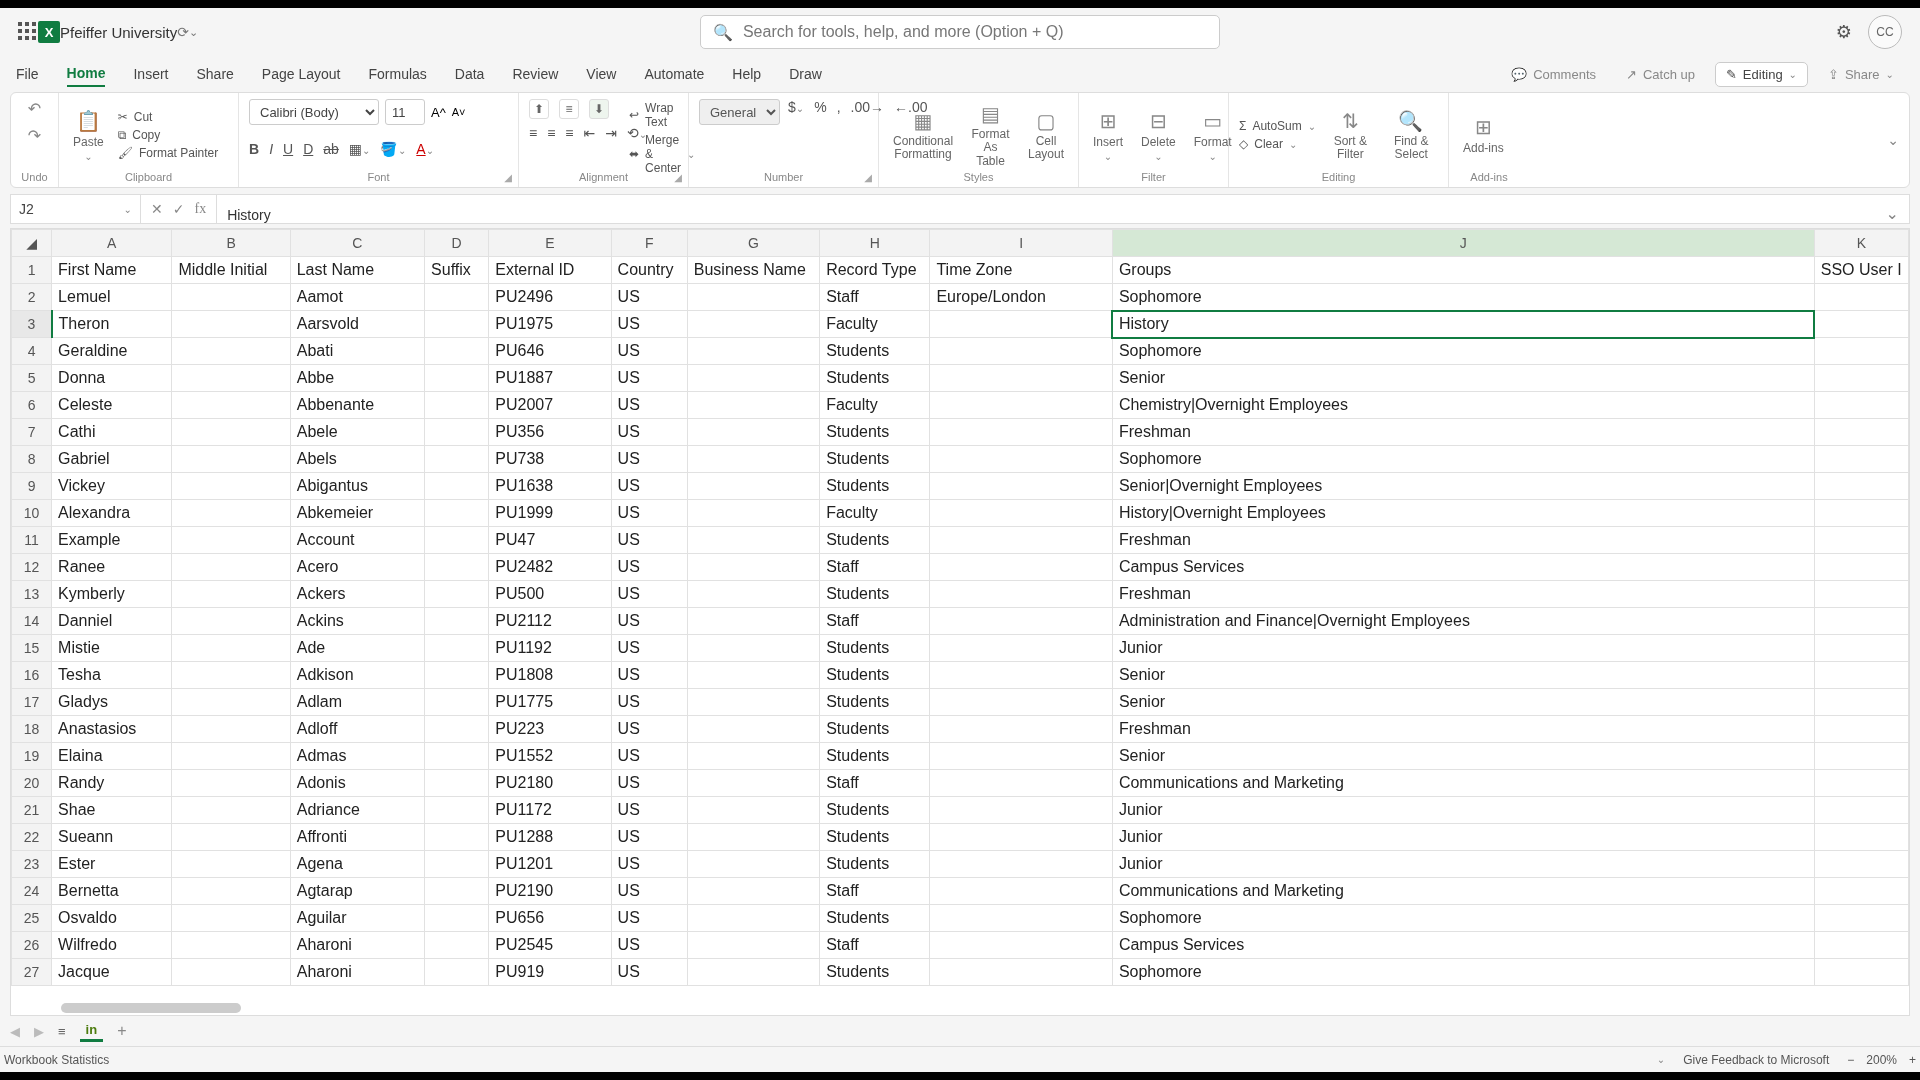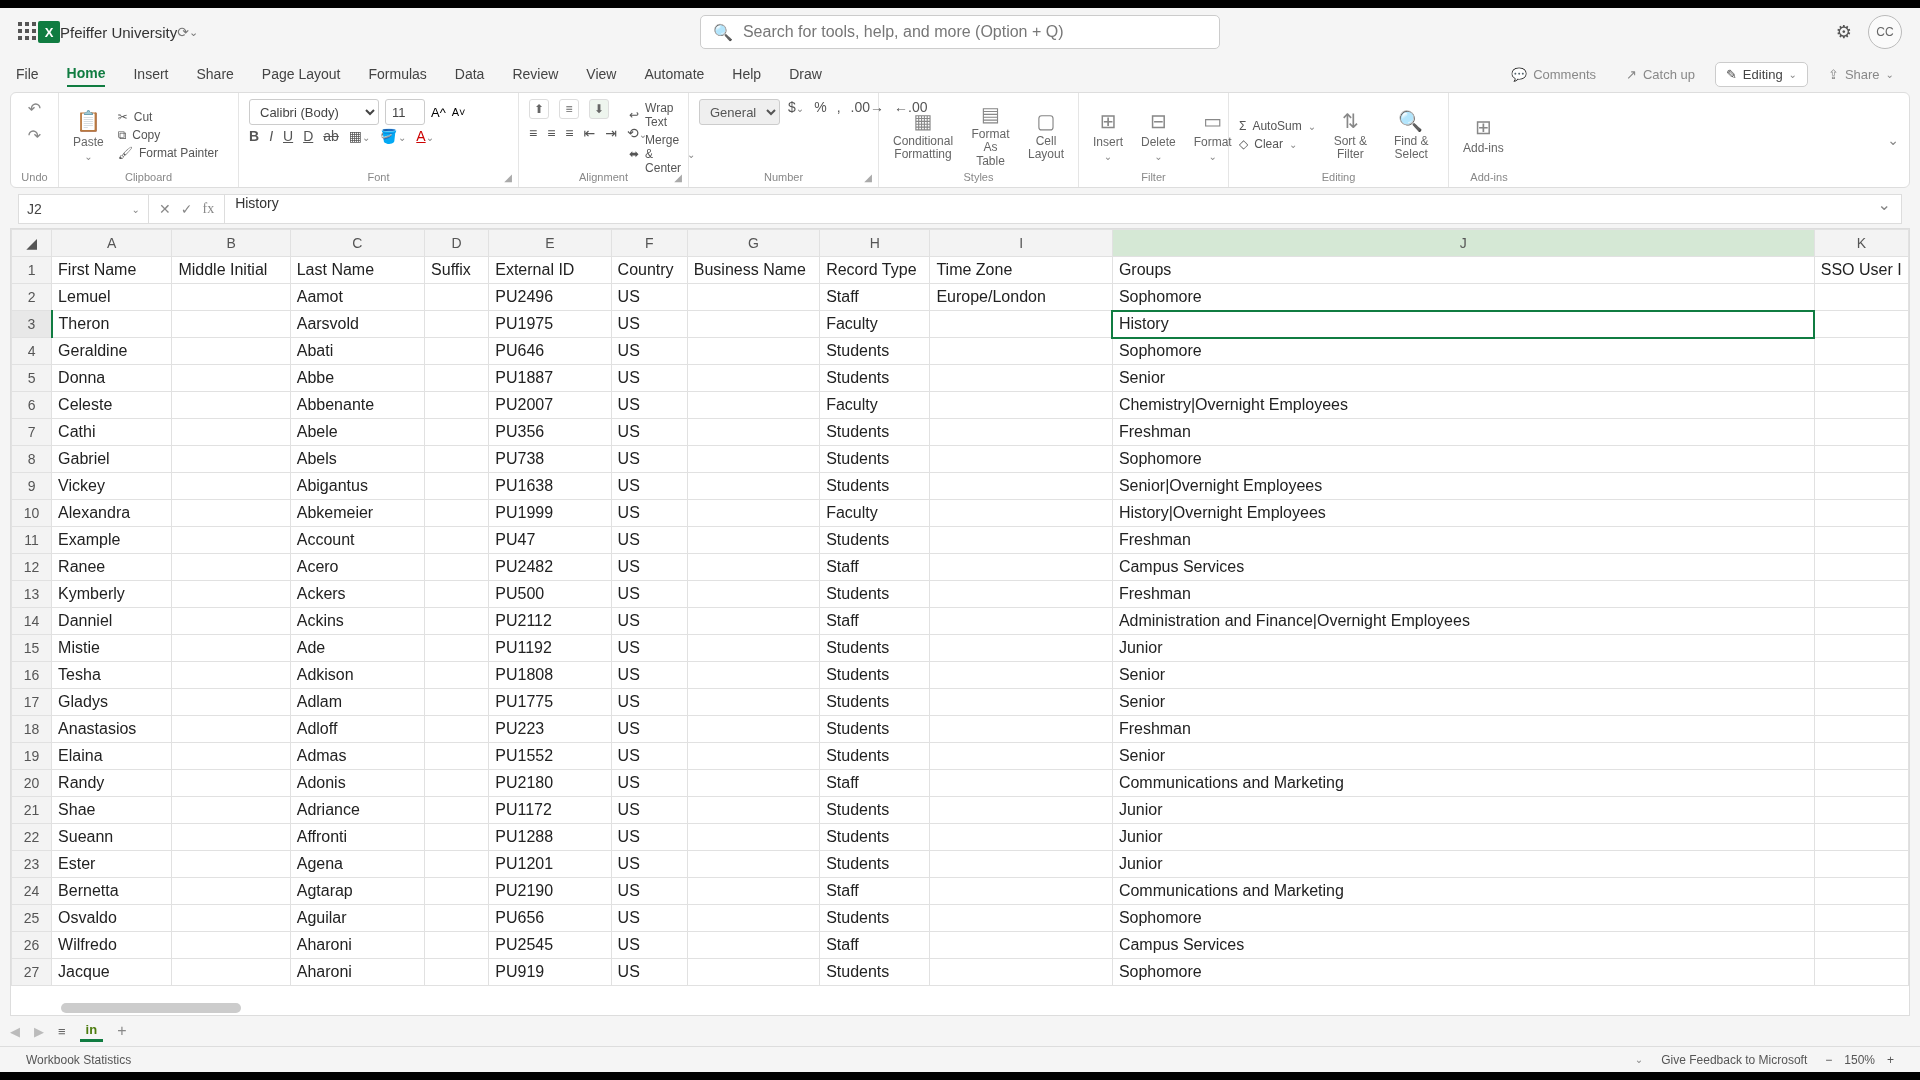--- a/index.html
+++ b/index.html
@@ -46,21 +46,21 @@
 .fontbox{display:flex;align-items:center;gap:6px}
 .fontbox select,.fontbox input{border:1px solid #ccc;border-radius:3px;height:26px;font-size:13px;padding:0 6px;color:#444;background:#fff}
 .fontbox .fontname{width:130px}
 .fontbox .fontsize{width:40px}
 .icorow{display:flex;gap:10px;font-size:14px;color:#555;align-items:center}
 .icorow span{cursor:pointer}
 .dlaunch{position:absolute;right:6px;bottom:4px;font-size:10px;color:#aaa;cursor:pointer}
 .ribbon-chev{position:absolute;right:10px;top:50%;transform:translateY(-50%);font-size:14px;color:#888;cursor:pointer}
 
 
-.fbar{height:30px;display:flex;align-items:flex-start;margin:6px 18px 0;gap:0;border:1px solid #ddd;background:#fff}
+.fbar{height:30px;display:flex;align-items:flex-end;margin:6px 10px 0;gap:0;border:1px solid #ddd;background:#fff}
 .namebox{width:130px;border-right:1px solid #ddd;height:100%;display:flex;align-items:center;padding:0 8px;font-size:14px;justify-content:space-between;color:#444}
 .fxicons{display:flex;align-items:center;gap:10px;padding:0 10px;border-right:1px solid #ddd;height:100%;color:#888;font-size:14px}
 .fxicons .fx{font-family:serif}
 .formula{flex:1;padding:0 10px;font-size:14px;color:#333}
 .fbar .expand{padding:0 10px;color:#888}
 
 
 .gridwrap{flex:1;margin:4px 10px 0;background:#fff;border:1px solid #ddd;overflow:hidden;position:relative}
 table{border-collapse:collapse;width:100%;font-size:16px;color:#222}
 th,td{border:1px solid #e1e1e1;height:27px;padding:0 6px;text-align:left;white-space:nowrap;overflow:hidden}
@@ -74,21 +74,21 @@
 .hscroll{position:absolute;left:50px;bottom:2px;height:10px;width:180px;background:#ccc;border-radius:5px}
 
 
 .sheettabs{height:30px;display:flex;align-items:center;padding:0 10px;gap:14px;background:#f5f5f5;font-size:13px;color:#666}
 .sheettabs .arrow{color:#bbb;cursor:pointer}
 .sheettabs .menu{cursor:pointer}
 .sheettabs .stab{padding:2px 6px;cursor:pointer;border-bottom:3px solid #107c41;color:#4d7c0f;font-weight:600}
 .sheettabs .add{font-size:16px;cursor:pointer;color:#888}
 
 
-.statusbar{height:26px;border-top:1px solid #ddd;background:#f5f5f5;display:flex;align-items:center;padding:0 26px;font-size:12px;color:#555;gap:18px}
+.statusbar{height:26px;border-top:1px solid #ddd;background:#f5f5f5;display:flex;align-items:center;padding:0 4px;font-size:12px;color:#555;gap:18px}
 .statusbar .spacer{flex:1}
 .statusbar .zoom{display:flex;align-items:center;gap:12px}
 .caret{font-size:10px;color:#888}
 </style>
 </head>
 <body>
 
 <div class="letterbox-top"></div>
 <div class="letterbox-bottom"></div>
 
@@ -181,21 +181,21 @@
             </div>
           <div class="r">
               <span>🖌</span>
               <span>Format Painter</span>
             </div>
         </div>
       </div>
       <div class="label">Clipboard</div>
     </div>
     <div class="rgroup" style="width:280px;position:relative">
-      <div class="tools" style="flex-direction:column;align-items:flex-start;gap:3px">
+      <div class="tools" style="flex-direction:column;align-items:flex-start;gap:16px">
         <div class="fontbox">
           <select class="fontname"><option>Calibri (Body)</option></select>
           <input class="fontsize" value="11" style="">
           <span style="font-size:13px">A^</span>
           <span style="font-size:11px">A˅</span>
         </div>
         <div class="icorow">
           <span><b>B</b></span>
           <span><i>I</i></span>
           <span><u>U</u></span>
@@ -751,18 +751,18 @@
     <span class="add">+</span>
   </div>
 
   <div class="statusbar">
     <span>Workbook Statistics</span>
     <div class="spacer"></div>
     <span class="caret">⌄</span>
     <span>Give Feedback to Microsoft</span>
     <div class="zoom">
       <span>−</span>
-      <span>150%</span>
+      <span>200%</span>
       <span>+</span>
     </div>
   </div>
 
 </div>
 
 </body></html>

